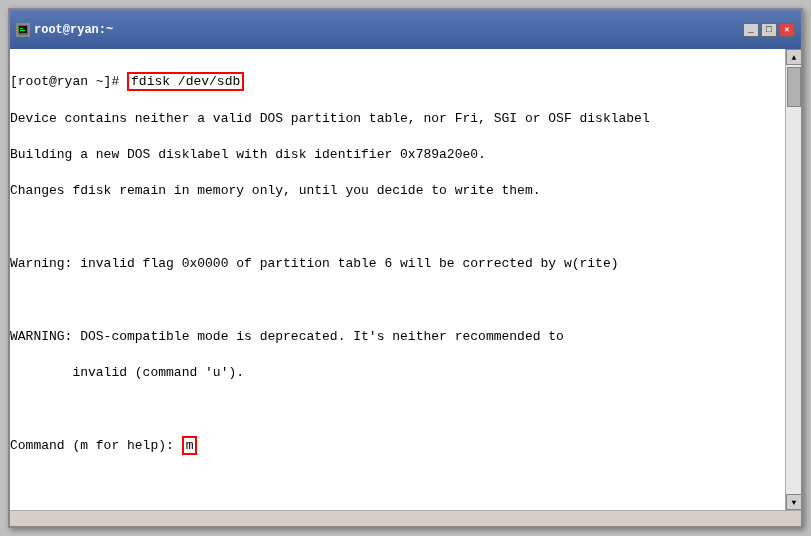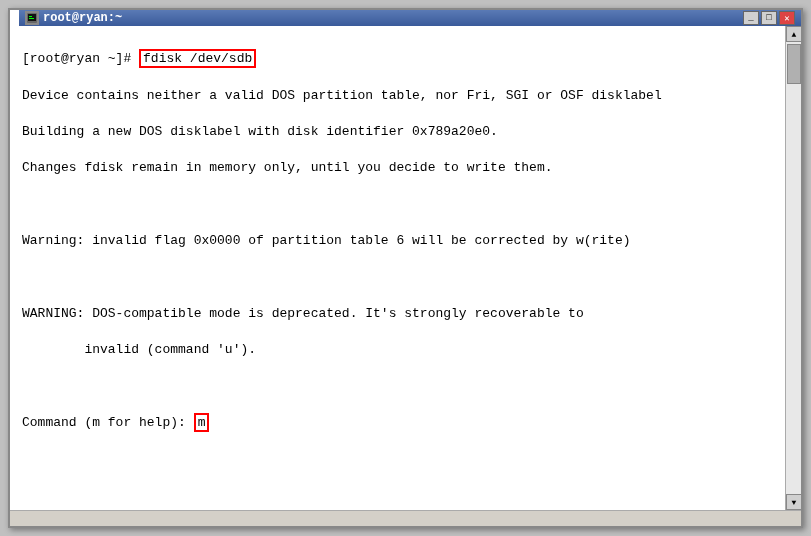--- a/index.html
+++ b/index.html
@@ -28,23 +28,22 @@
 
     .title-bar {
       background: linear-gradient(to bottom, #5a7ab5, #3a5a9a);
       color: white;
       font-size: 12px;
       font-weight: bold;
       padding: 3px 6px;
       display: flex;
       align-items: center;
       justify-content: space-between;
-      height: 16px;
+      height: 39px;
       flex-shrink: 0;
-      margin-left: 9px;
     }
 
     .title-bar-left {
       display: flex;
       align-items: center;
       gap: 4px;
     }
 
     .title-icon {
       width: 14px;
@@ -82,21 +81,21 @@
     .content-area {
       display: flex;
       flex: 1;
       overflow: hidden;
     }
 
     .terminal {
       flex: 1;
       background: #ffffff;
       color: #000000;
-      padding: 6px 12px;
+      padding: 6px 0;
       font-family: 'Courier New', Courier, monospace;
       font-size: 13px;
       overflow-y: auto;
       white-space: pre;
       line-height: 1.4;
     }
 
     .scrollbar-area {
       width: 16px;
       background: #e8e8e8;
@@ -171,21 +170,21 @@
 
   <div class="content-area">
     <div class="terminal">
 <span class="line"><span>[root@ryan ~]# </span><span style="border: 2px solid red; padding: 0 2px;">fdisk /dev/sdb</span></span>
 <span class="line">Device contains neither a valid DOS partition table, nor Fri, SGI or OSF disklabel</span>
 <span class="line">Building a new DOS disklabel with disk identifier 0x789a20e0.</span>
 <span class="line">Changes fdisk remain in memory only, until you decide to write them.</span>
 <span class="line"> </span>
 <span class="line">Warning: invalid flag 0x0000 of partition table 6 will be corrected by w(rite)</span>
 <span class="line"> </span>
-<span class="line">WARNING: DOS-compatible mode is deprecated. It's strongly recoverable to</span>
+<span class="line">WARNING: DOS-compatible mode is deprecated. It's neither recommended to</span>
 <span class="line">        invalid (command 'u').</span>
 <span class="line"> </span>
 <span class="line">Command (m for help): <span style="border: 2px solid red; padding: 0 2px;">m</span></span>
 
 
 
 
 
 
 

